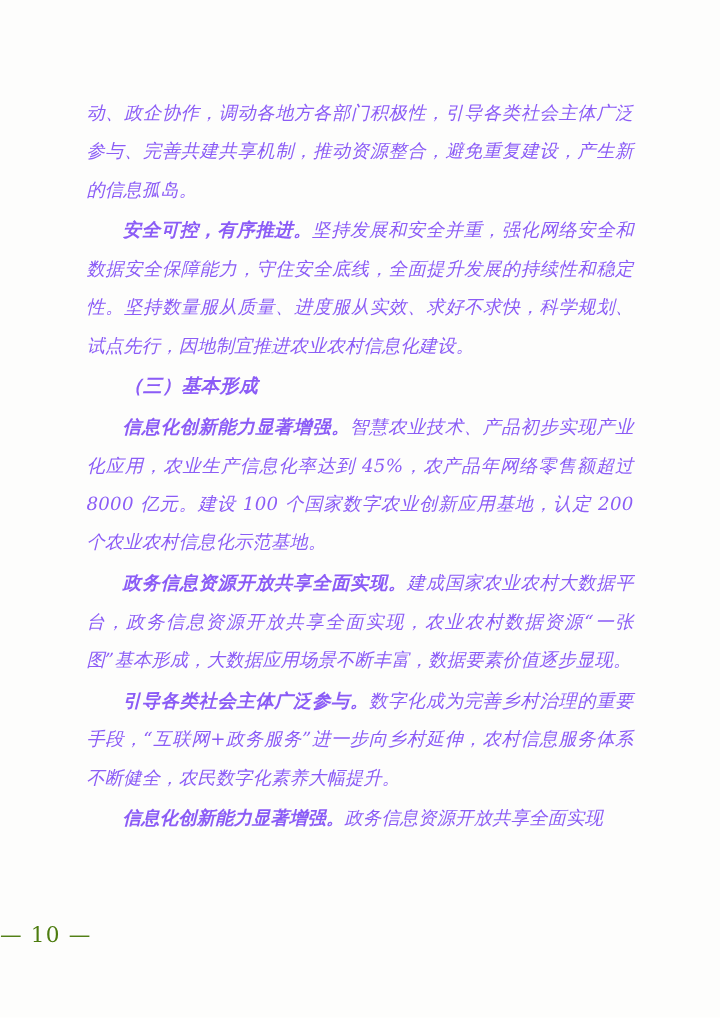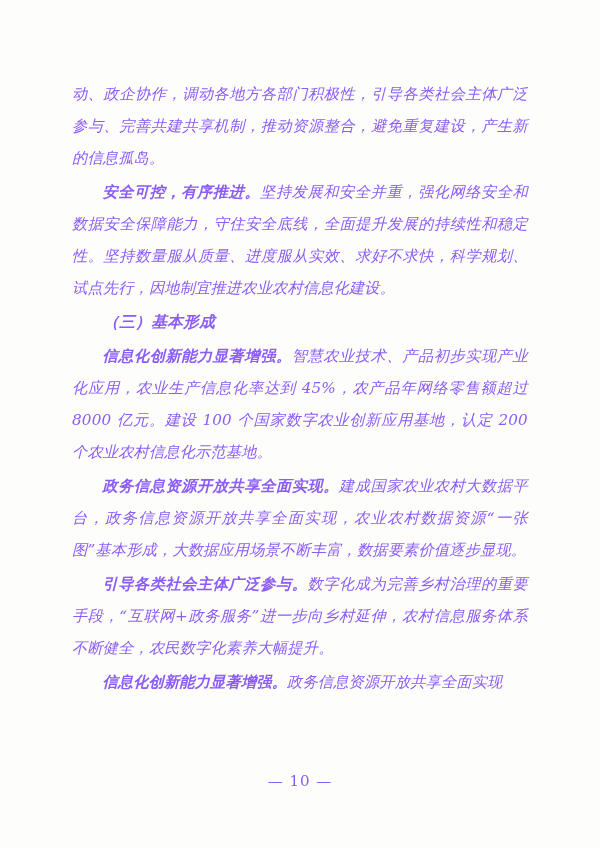--- a/index.html
+++ b/index.html
@@ -48,23 +48,22 @@
     letter-spacing: 0.4px;
   }
   .lead {
     font-weight: bold;
   }
   .footer {
     position: absolute;
     left: 0;
     bottom: 58px;
     width: 600px;
-    text-align: center;
-    font-size: 15px;
-    color: #8b5cf6;
+    font-size: 18px;
+    color: #4d7c0f;
     letter-spacing: 1px;
   }
 </style>
 </head>
 <body>
 
 <div class="page">
   <div class="content">
 
     <p class="body">

